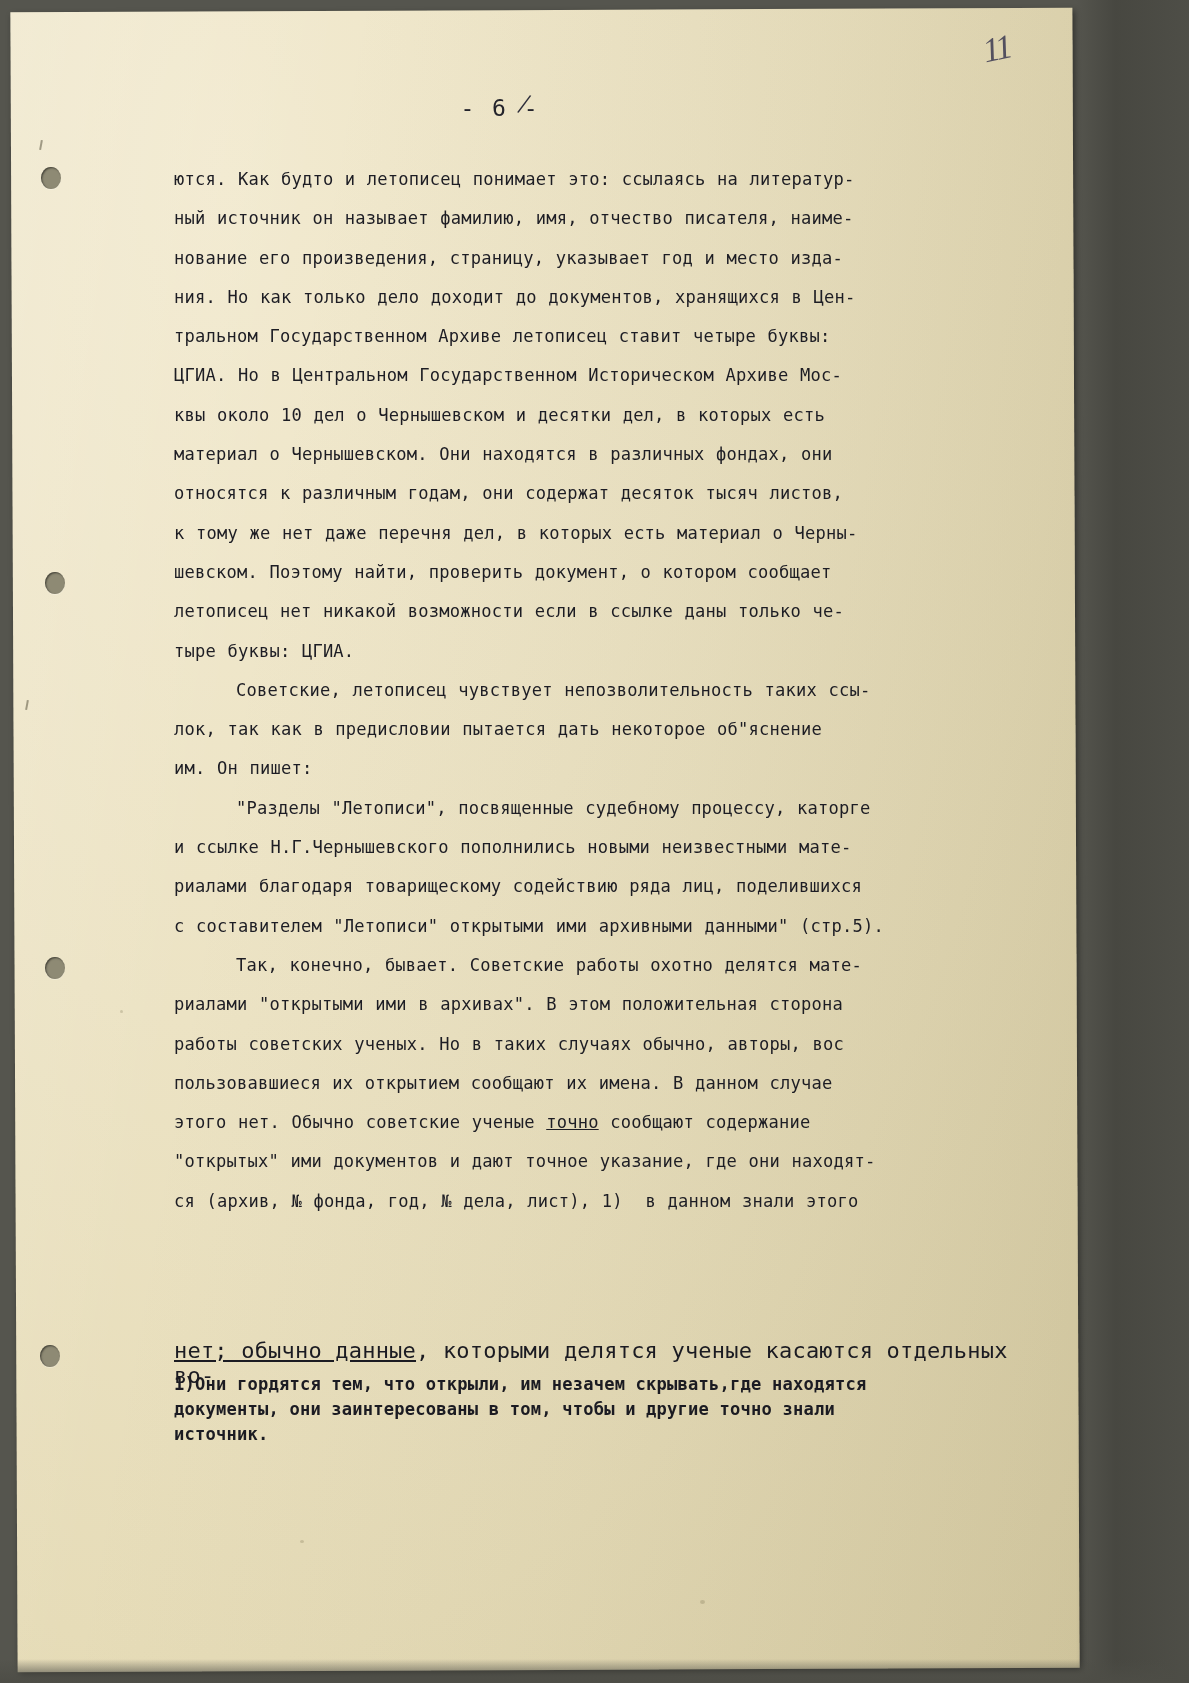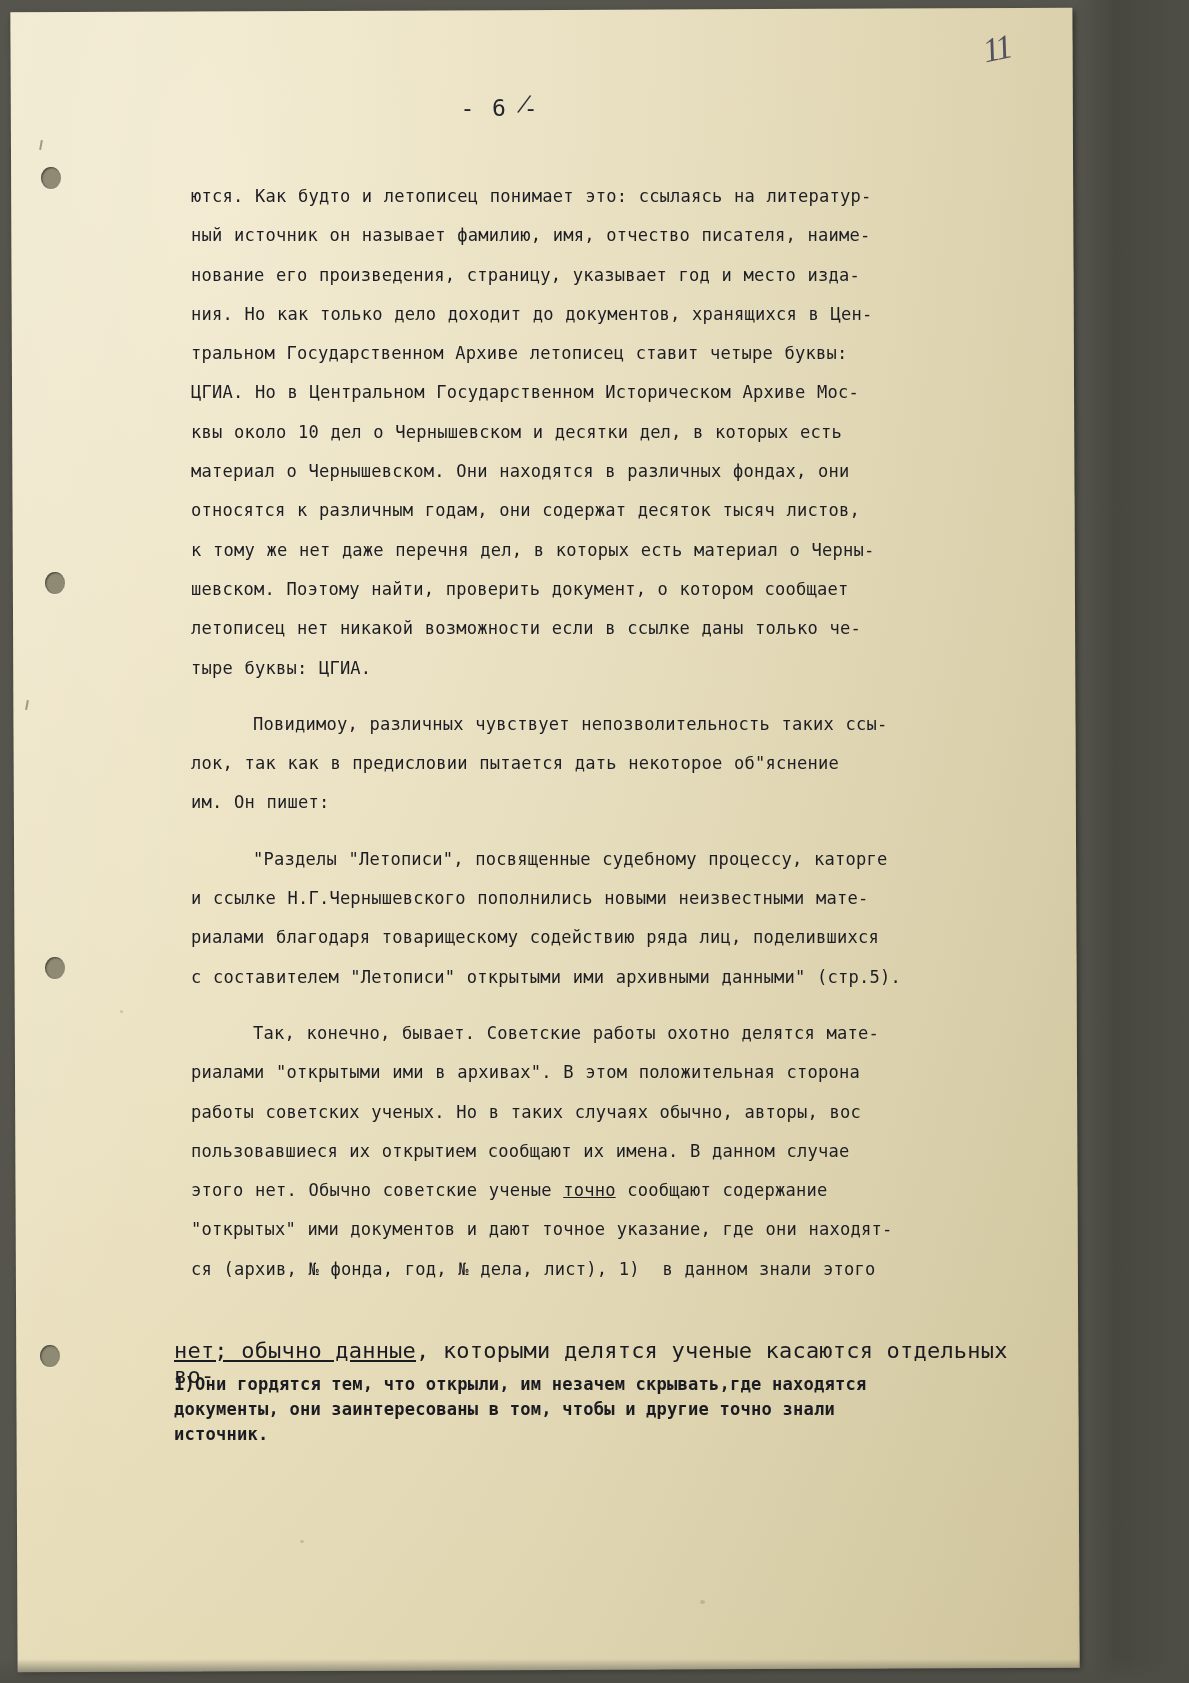--- a/index.html
+++ b/index.html
@@ -104,21 +104,21 @@
     left: 174px;
     top: 160px;
     width: 840px;
     font-family: "DejaVu Sans Mono", monospace;
     font-size: 17.1px;
     line-height: 39.3px;
     color: #1d1d24;
     letter-spacing: 0.2px;
   }
   .body-text p {
-    margin: 17px;
+    margin: 0;
     white-space: pre-wrap;
     word-spacing: 1px;
   }
   .body-text p.indent { text-indent: 62px; }
 
   .u { text-decoration: underline; text-align: center; }
 
   
   .footnote {
     position: absolute;
@@ -179,21 +179,21 @@
 ния. Но как только дело доходит до документов, хранящихся в Цен-
 тральном Государственном Архиве летописец ставит четыре буквы:
 ЦГИА. Но в Центральном Государственном Историческом Архиве Мос-
 квы около 10 дел о Чернышевском и десятки дел, в которых есть
 материал о Чернышевском. Они находятся в различных фондах, они
 относятся к различным годам, они содержат десяток тысяч листов,
 к тому же нет даже перечня дел, в которых есть материал о Черны-
 шевском. Поэтому найти, проверить документ, о котором сообщает
 летописец нет никакой возможности если в ссылке даны только че-
 тыре буквы: ЦГИА.</p>
-      <p class="indent">Повидимоу, различных чувствует непозволительность таких ссы-
+      <p class="indent">Советские, летописец чувствует непозволительность таких ссы-
 лок, так как в предисловии пытается дать некоторое об"яснение
 им. Он пишет:</p>
       <p class="indent">"Разделы "Летописи", посвященные судебному процессу, каторге
 и ссылке Н.Г.Чернышевского пополнились новыми неизвестными мате-
 риалами благодаря товарищескому содействию ряда лиц, поделившихся
 с составителем "Летописи" открытыми ими архивными данными" (стр.5).</p>
       <p class="indent"><span>Так, конечно, бывает. Советские работы охотно делятся мате-
 риалами "открытыми ими в архивах". В этом положительная сторона
 работы советских ученых. Но в таких случаях обычно, авторы, вос
 пользовавшиеся их открытием сообщают их имена. В данном случае

